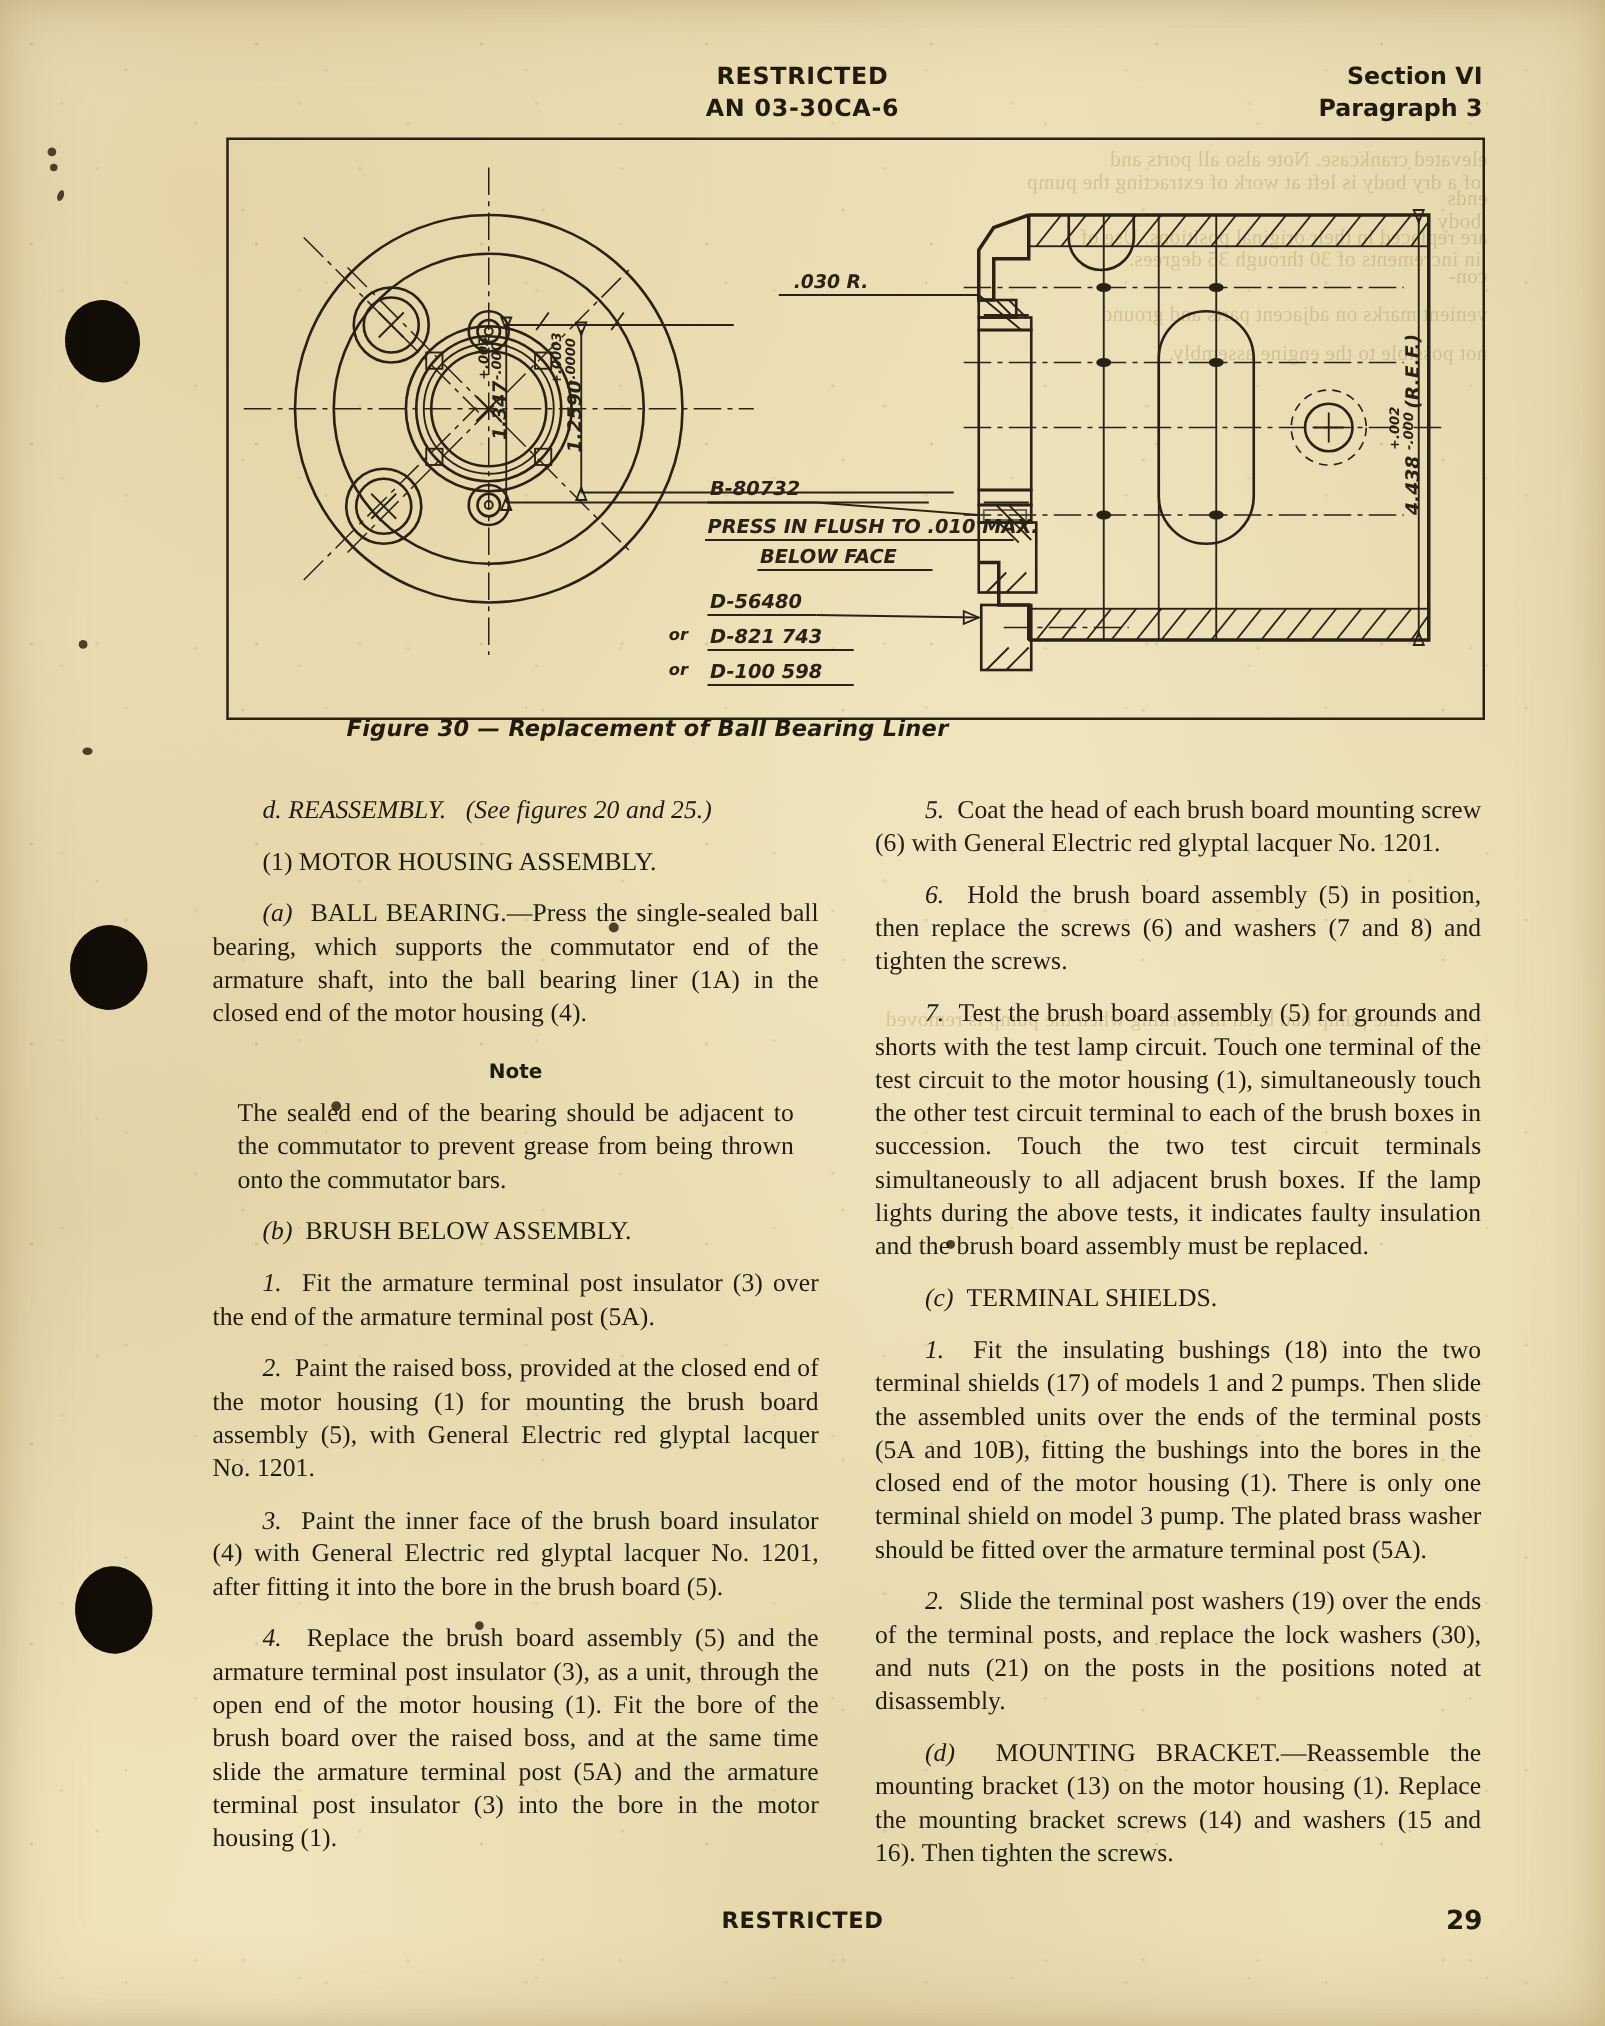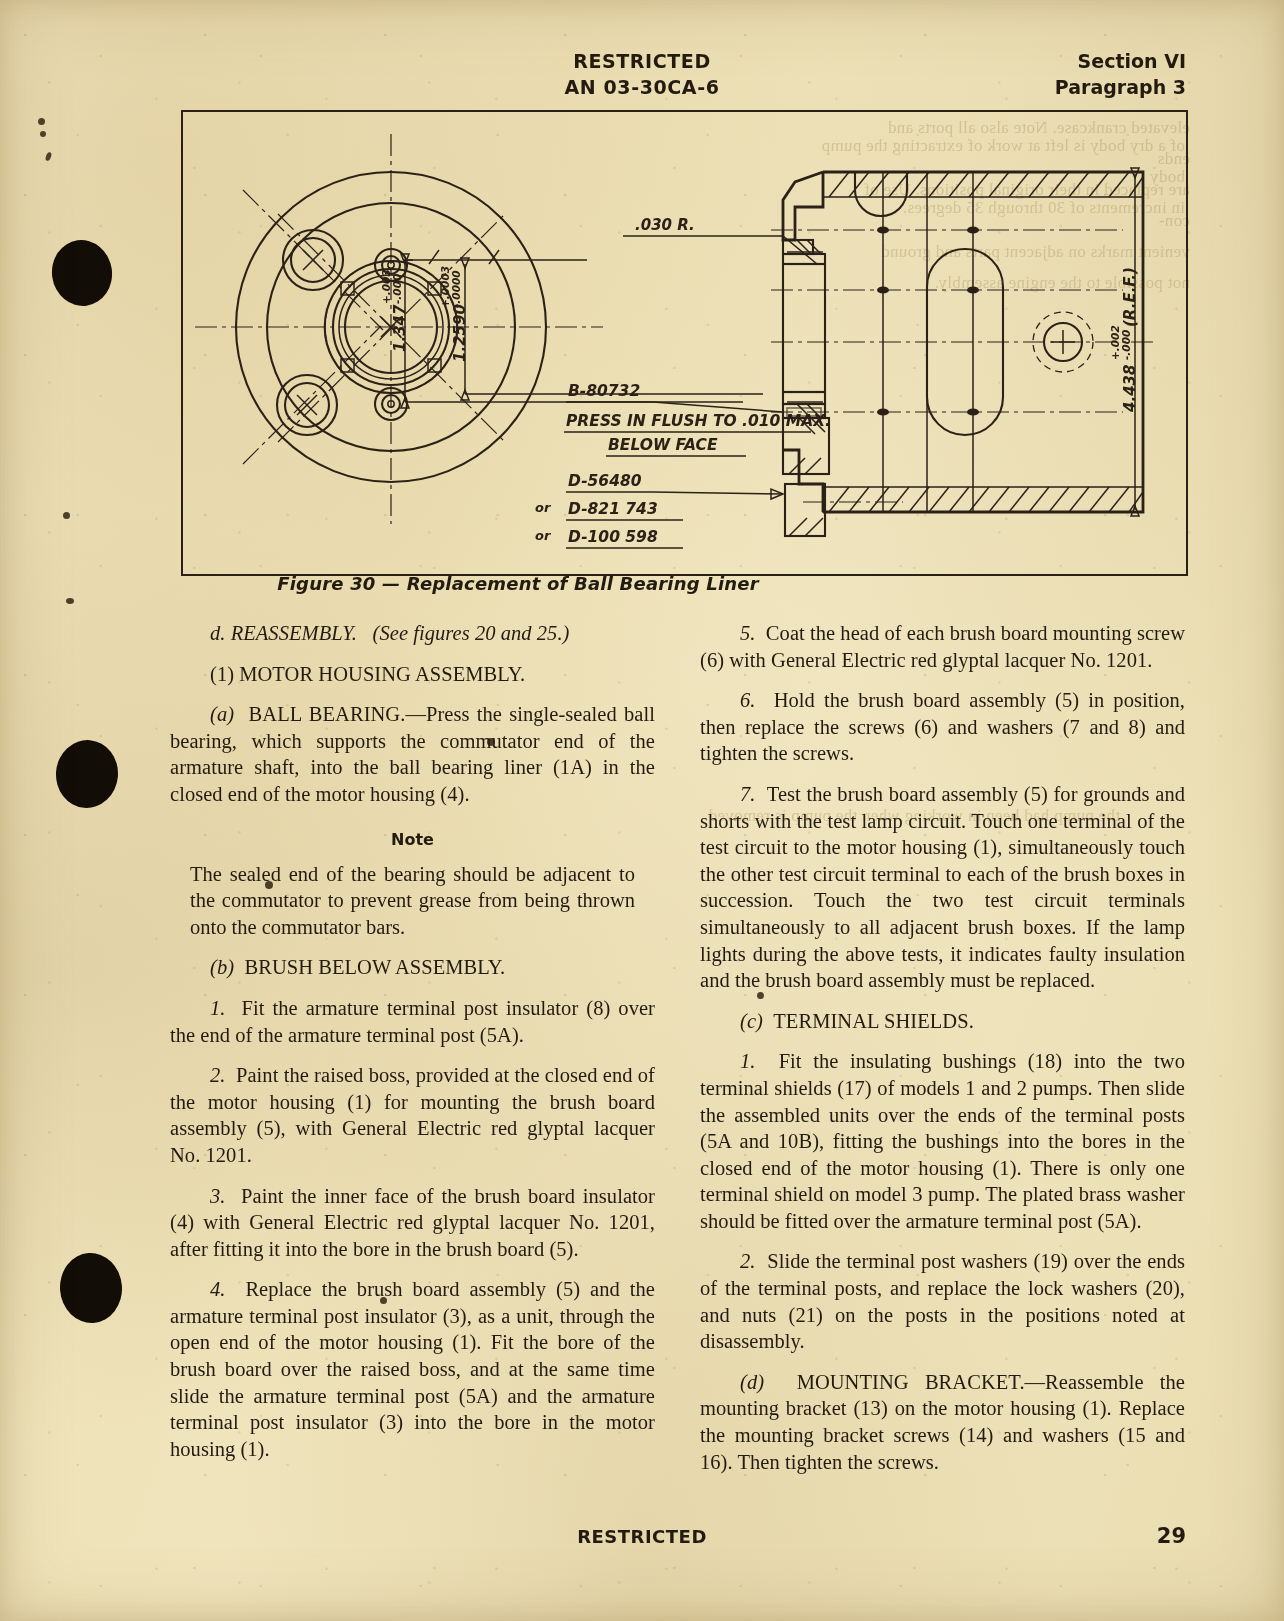--- a/index.html
+++ b/index.html
@@ -76,21 +76,21 @@
            font-size:15.5px;fill:#2b2117;}
   .noteSm{font-family:"DejaVu Sans",sans-serif;font-style:italic;font-weight:bold;
           font-size:13px;fill:#2b2117;}
 
   
   .cols{position:absolute;top:620px;left:0;width:1284px;height:760px;}
   .col{position:absolute;top:0;width:485px;}
   .colL{left:170px;}
   .colR{left:700px;}
   p.bd{
-    margin:0 0 14px 0;
+    margin:15px 0 14px 0;
     font-size:20.5px;line-height:26.6px;
     text-align:justify;text-justify:inter-word;
     hyphens:none;
     letter-spacing:.05px;
   }
   p.bd:last-child{margin-bottom:0;}
   .ind{text-indent:40px;}
   .ital{font-style:italic;}
   .note-h{
     text-align:center;margin:22px 0 10px 0;
@@ -364,21 +364,21 @@
         <span>&nbsp;</span><span>BALL BEARING.—Press the single-sealed ball bearing, which supports the commutator end of the armature shaft, into the ball bearing liner (1A) in the closed end of the motor housing (4).</span>
       </p>
       <div class="note-h">Note</div>
       <p class="note-b">The sealed end of the bearing should be adjacent to the commutator to prevent grease from being thrown onto the commutator bars.</p>
       <p class="bd ind">
         <span class="ital">(b)</span>
         <span>&nbsp;</span><span>BRUSH BELOW ASSEMBLY.</span>
       </p>
       <p class="bd ind">
         <span class="ital">1.</span>
-        <span>&nbsp;</span><span>Fit the armature terminal post insulator (8) over the end of the armature terminal post (5A).</span>
+        <span>&nbsp;</span><span>Fit the armature terminal post insulator (3) over the end of the armature terminal post (5A).</span>
       </p>
       <p class="bd ind">
         <span class="ital">2.</span>
         <span>&nbsp;</span><span>Paint the raised boss, provided at the closed end of the motor housing (1) for mounting the brush board assembly (5), with General Electric red glyptal lacquer No. 1201.</span>
       </p>
       <p class="bd ind">
         <span class="ital">3.</span>
         <span>&nbsp;</span><span>Paint the inner face of the brush board insulator (4) with General Electric red glyptal lacquer No. 1201, after fitting it into the bore in the brush board (5).</span>
       </p>
       <p class="bd ind">
@@ -403,21 +403,21 @@
       <p class="bd ind">
         <span class="ital">(c)</span>
         <span>&nbsp;</span><span>TERMINAL SHIELDS.</span>
       </p>
       <p class="bd ind">
         <span class="ital">1.</span>
         <span>&nbsp;</span><span>Fit the insulating bushings (18) into the two terminal shields (17) of models 1 and 2 pumps. Then slide the assembled units over the ends of the terminal posts (5A and 10B), fitting the bushings into the bores in the closed end of the motor housing (1). There is only one terminal shield on model 3 pump. The plated brass washer should be fitted over the armature terminal post (5A).</span>
       </p>
       <p class="bd ind">
         <span class="ital">2.</span>
-        <span>&nbsp;</span><span>Slide the terminal post washers (19) over the ends of the terminal posts, and replace the lock washers (20), and nuts (21) on the posts in the positions noted at disassembly.</span>
+        <span>&nbsp;</span><span>Slide the terminal post washers (19) over the ends of the terminal posts, and replace the lock washers (30), and nuts (21) on the posts in the positions noted at disassembly.</span>
       </p>
       <p class="bd ind">
         <span class="ital">(d)</span>
         <span>&nbsp;</span><span>MOUNTING BRACKET.—Reassemble the mounting bracket (13) on the motor housing (1). Replace the mounting bracket screws (14) and washers (15 and 16). Then tighten the screws.</span>
       </p>
     </div>
   </div>
 
   <div class="ftr">
     <div class="ctrTxt">RESTRICTED</div>

